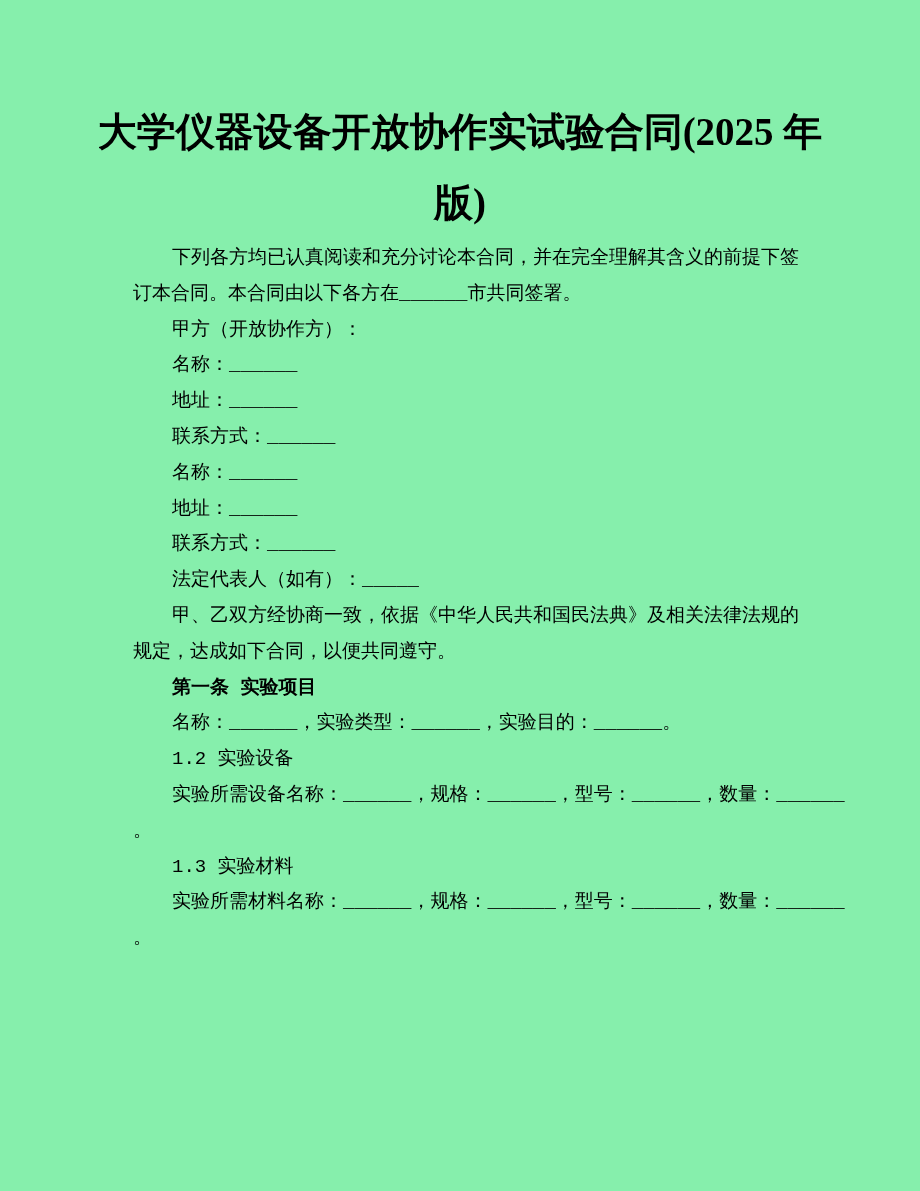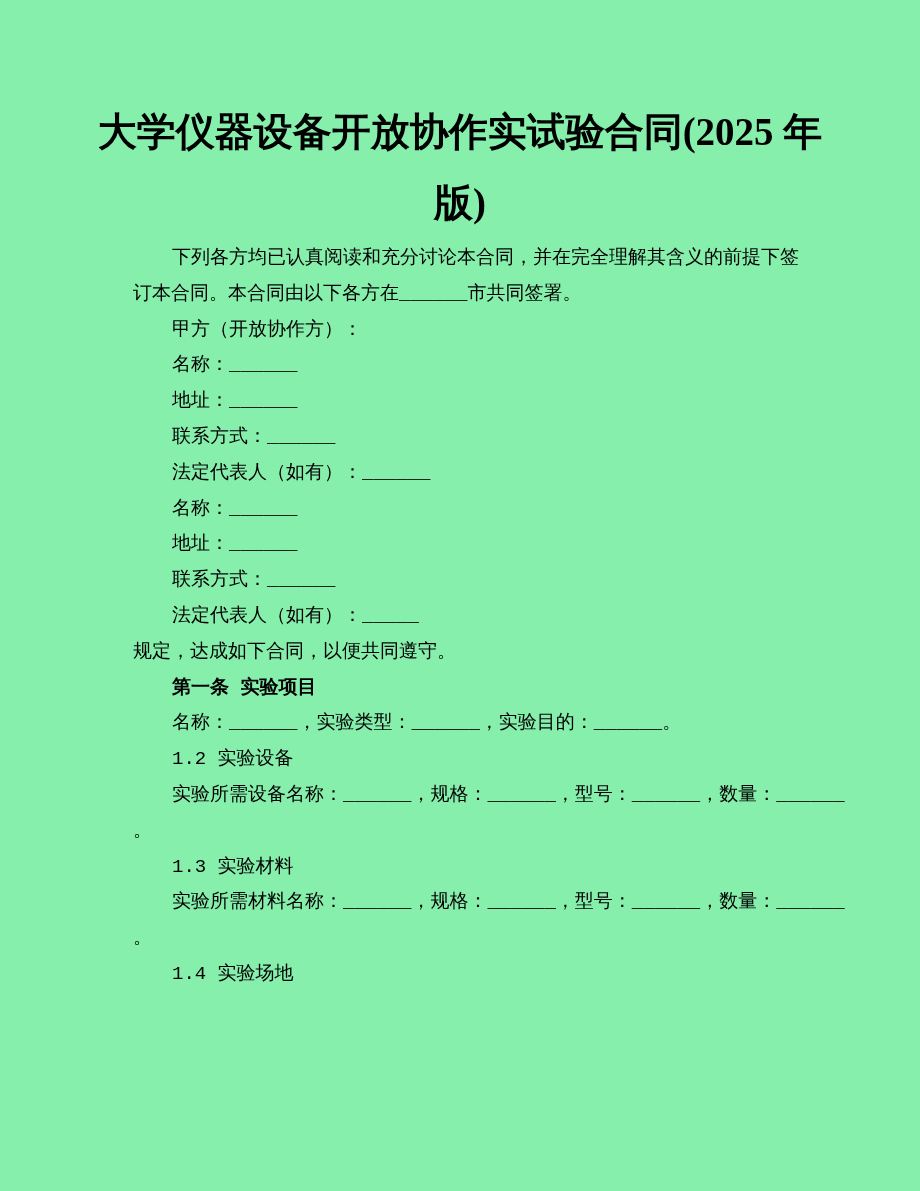--- a/index.html
+++ b/index.html
@@ -54,37 +54,36 @@
   </div>
 
   <div class="content">
     <div class="line indent">下列各方均已认真阅读和充分讨论本合同，并在完全理解其含义的前提下签</div>
     <div class="line">订本合同。本合同由以下各方在______市共同签署。</div>
 
     <div class="line indent">甲方（开放协作方）：</div>
     <div class="line indent">名称：______</div>
     <div class="line indent">地址：______</div>
     <div class="line indent">联系方式：______</div>
-    <div class="line indent">法定代表人（如有）：______</div>
 
     <div class="line indent">名称：______</div>
     <div class="line indent">地址：______</div>
     <div class="line indent">联系方式：______</div>
     <div class="line indent">法定代表人（如有）：_____</div>
 
+    <div class="line indent">甲、乙双方经协商一致，依据《中华人民共和国民法典》及相关法律法规的</div>
     <div class="line">规定，达成如下合同，以便共同遵守。</div>
 
     <div class="line indent bold">第一条 实验项目</div>
 
     <div class="line indent">名称：______，实验类型：______，实验目的：______。</div>
 
     <div class="line indent">1.2 实验设备</div>
     <div class="line indent">实验所需设备名称：______，规格：______，型号：______，数量：______</div>
     <div class="line">。</div>
 
     <div class="line indent">1.3 实验材料</div>
     <div class="line indent">实验所需材料名称：______，规格：______，型号：______，数量：______</div>
     <div class="line">。</div>
 
-    <div class="line indent">1.4 实验场地</div>
   </div>
 
 </div>
 
 </body></html>

